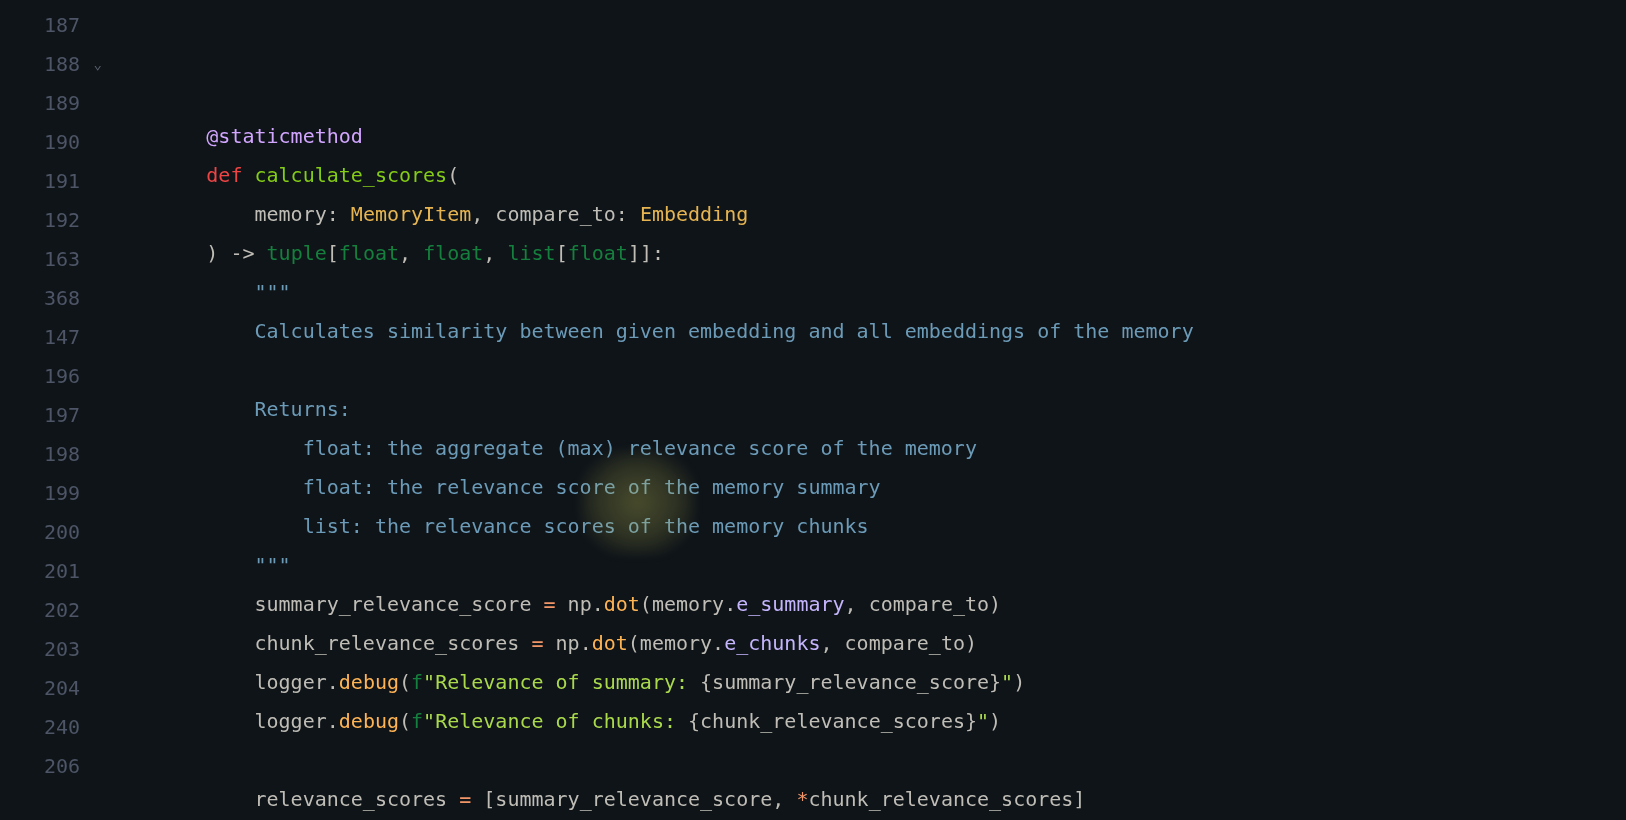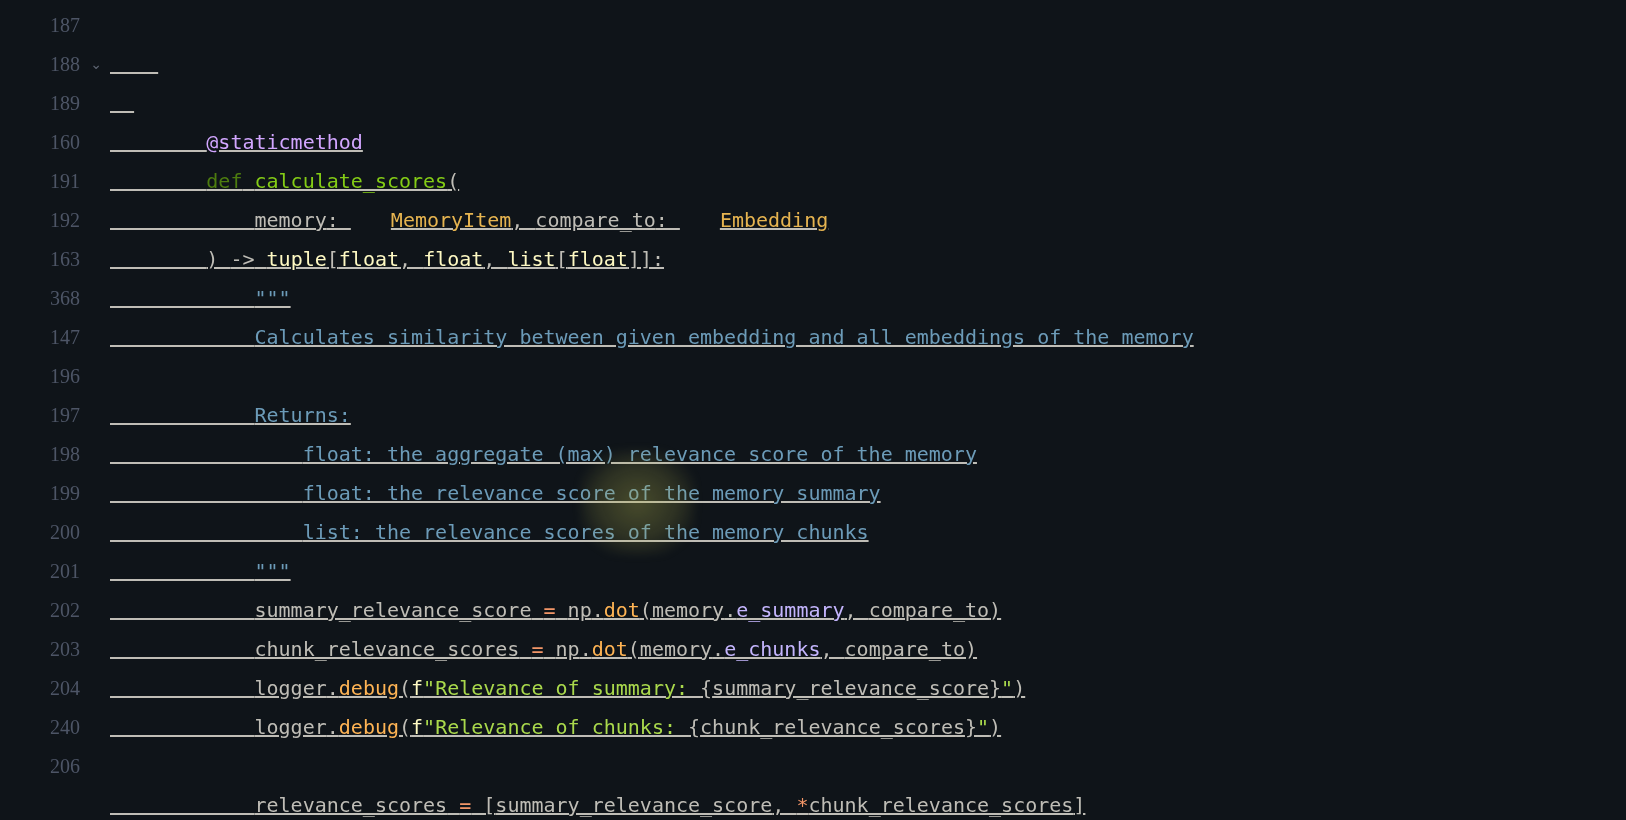--- a/index.html
+++ b/index.html
@@ -20,82 +20,80 @@
   }
   .gutter {
     width: 110px;
     flex-shrink: 0;
     text-align: right;
     padding-right: 30px;
     padding-top: 6px;
     color: #4d5566;
     user-select: none;
     position: relative;
-    font-family: Liberation Serif, serif;
   }
   .line-number {
     display: block;
     height: 39px;
     line-height: 39px;
     position: relative;
   }
   .fold-arrow {
     position: absolute;
     right: -22px;
     top: 0;
     color: #5c6370;
     font-size: 14px;
   }
   .code {
     flex: 1;
-    padding-top: 6px;
+    padding-top: 0;
     white-space: pre;
     position: relative;
-    text-decoration: underline;
   }
   .code-line {
     display: block;
     height: 39px;
     line-height: 39px;
   }
   .highlight-blob {
     position: absolute;
     width: 115px;
     height: 105px;
     background: radial-gradient(ellipse at center, rgba(180,180,80,0.35) 0%, rgba(180,180,80,0.18) 50%, rgba(180,180,80,0) 80%);
     border-radius: 20px;
     pointer-events: none;
     filter: blur(4px);
   }
   
   .tok-decorator { color: #d2a6ff; }
-  .tok-keyword   { color: #4d7c0f; }
+  .tok-keyword   { color: #ef4444; }
   .tok-funcname  { color: #84cc16; }
   .tok-param     { color: #bfbdb6; }
-  .tok-type      { color: #e6b450; margin-left: 40px; }
+  .tok-type      { color: #e6b450; }
   .tok-punct     { color: #bfbdb6; }
   .tok-arrow     { color: #bfbdb6; }
-  .tok-builtin   { color: #fef9c3; }
+  .tok-builtin   { color: #15803d; }
   .tok-docstring { color: #6c9bb8; }
   .tok-var       { color: #bfbdb6; }
   .tok-op        { color: #f29668; }
   .tok-call      { color: #ffb454; }
   .tok-attr      { color: #c4b5fd; }
   .tok-string    { color: #aad94c; }
   .tok-interp    { color: #bfbdb6; }
 </style>
 </head>
 <body>
 
 <div class="editor">
   <div class="gutter" id="gutter">
       <span class="line-number">187</span>
       <span class="line-number">188<span class="fold-arrow">⌄</span></span>
       <span class="line-number">189</span>
-      <span class="line-number">160</span>
+      <span class="line-number">190</span>
       <span class="line-number">191</span>
       <span class="line-number">192</span>
       <span class="line-number">163</span>
       <span class="line-number">368</span>
       <span class="line-number">147</span>
       <span class="line-number">196</span>
       <span class="line-number">197</span>
       <span class="line-number">198</span>
       <span class="line-number">199</span>
       <span class="line-number">200</span>

